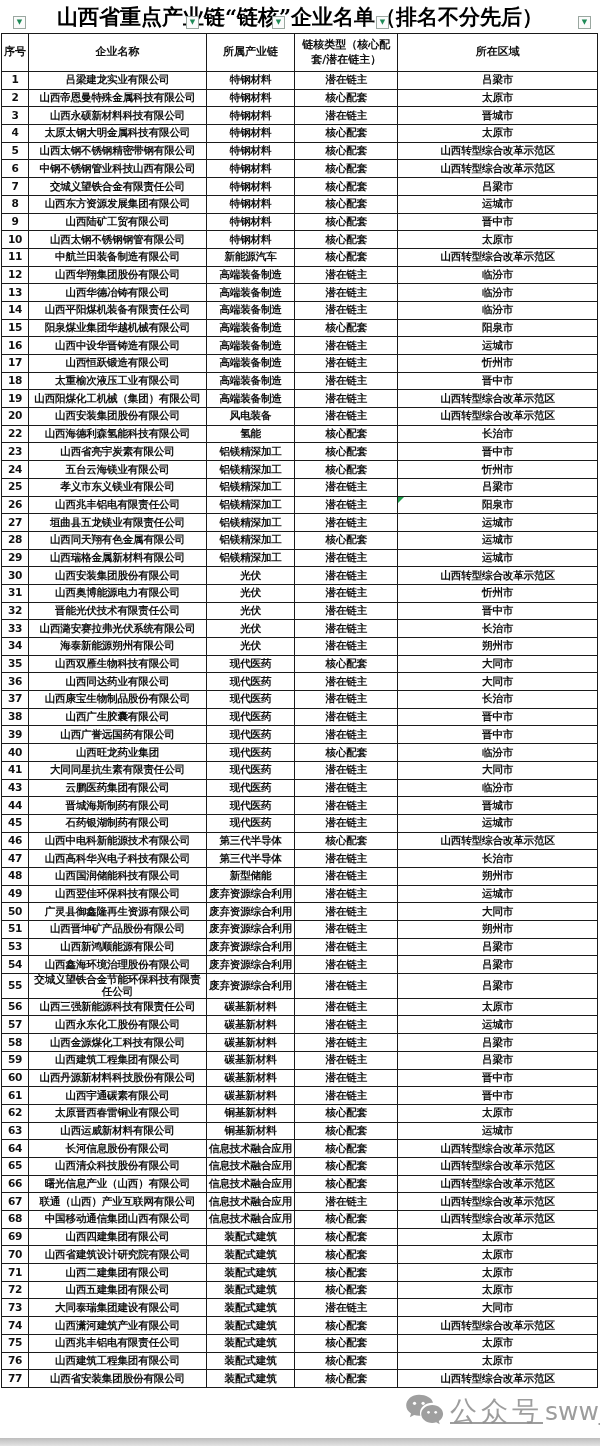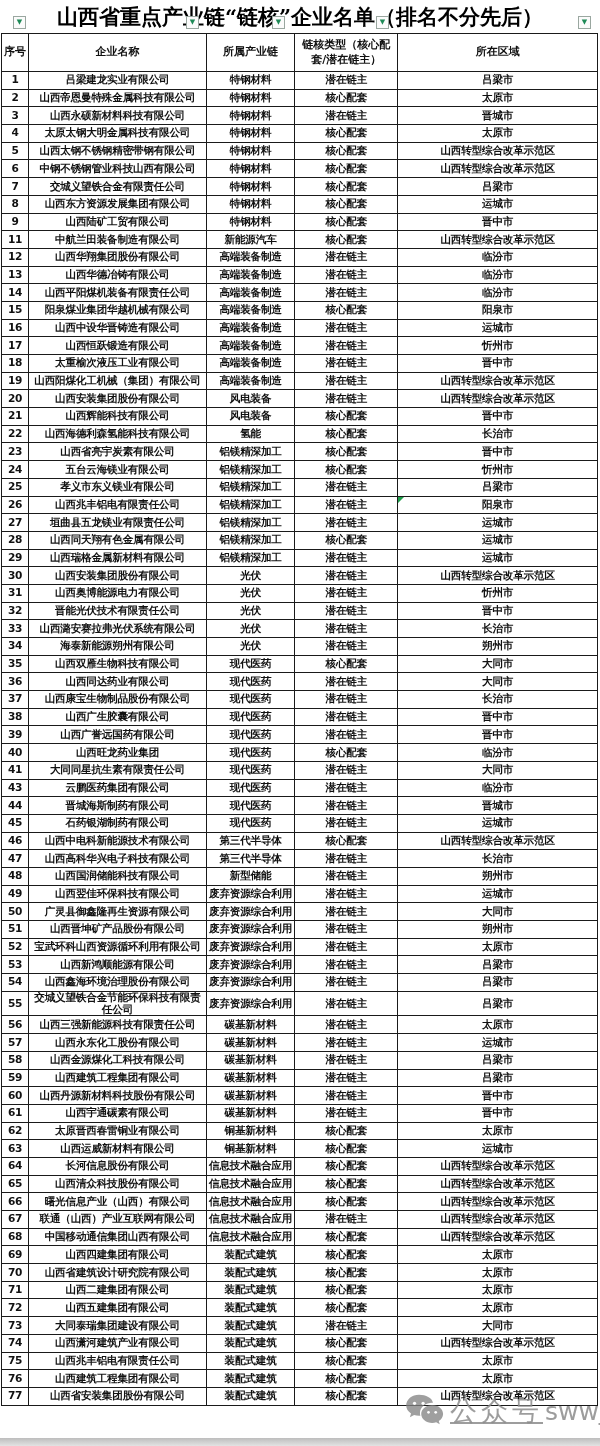--- a/index.html
+++ b/index.html
@@ -146,20 +146,27 @@
         <td>运城市</td>
       </tr>
       <tr>
         <td>9</td>
         <td class="c-name">山西陆矿工贸有限公司</td>
         <td>特钢材料</td>
         <td>核心配套</td>
         <td>晋中市</td>
       </tr>
       <tr>
+        <td>10</td>
+        <td class="c-name">山西太钢不锈钢钢管有限公司</td>
+        <td>特钢材料</td>
+        <td>核心配套</td>
+        <td>太原市</td>
+      </tr>
+      <tr>
         <td>11</td>
         <td class="c-name">中航兰田装备制造有限公司</td>
         <td>新能源汽车</td>
         <td>核心配套</td>
         <td>山西转型综合改革示范区</td>
       </tr>
       <tr>
         <td>12</td>
         <td class="c-name">山西华翔集团股份有限公司</td>
         <td>高端装备制造</td>
@@ -216,27 +223,20 @@
         <td>山西转型综合改革示范区</td>
       </tr>
       <tr>
         <td>20</td>
         <td class="c-name">山西安装集团股份有限公司</td>
         <td>风电装备</td>
         <td>潜在链主</td>
         <td>山西转型综合改革示范区</td>
       </tr>
       <tr>
-        <td>21</td>
-        <td class="c-name">山西辉能科技有限公司</td>
-        <td>风电装备</td>
-        <td>核心配套</td>
-        <td>晋中市</td>
-      </tr>
-      <tr>
         <td>22</td>
         <td class="c-name">山西海德利森氢能科技有限公司</td>
         <td>氢能</td>
         <td>核心配套</td>
         <td>长治市</td>
       </tr>
       <tr>
         <td>23</td>
         <td class="c-name">山西省亮宇炭素有限公司</td>
         <td>铝镁精深加工</td>
@@ -424,27 +424,20 @@
         <td>废弃资源综合利用</td>
         <td>潜在链主</td>
         <td>大同市</td>
       </tr>
       <tr>
         <td>51</td>
         <td class="c-name">山西晋坤矿产品股份有限公司</td>
         <td>废弃资源综合利用</td>
         <td>潜在链主</td>
         <td>朔州市</td>
-      </tr>
-      <tr>
-        <td>52</td>
-        <td class="c-name">宝武环科山西资源循环利用有限公司</td>
-        <td>废弃资源综合利用</td>
-        <td>潜在链主</td>
-        <td>太原市</td>
       </tr>
       <tr>
         <td>53</td>
         <td class="c-name">山西新鸿顺能源有限公司</td>
         <td>废弃资源综合利用</td>
         <td>潜在链主</td>
         <td>吕梁市</td>
       </tr>
       <tr>
         <td>54</td>

